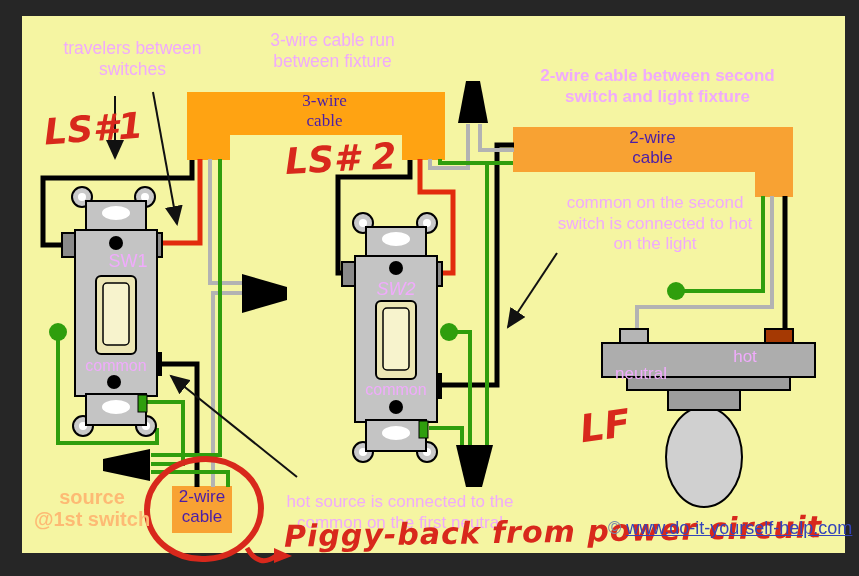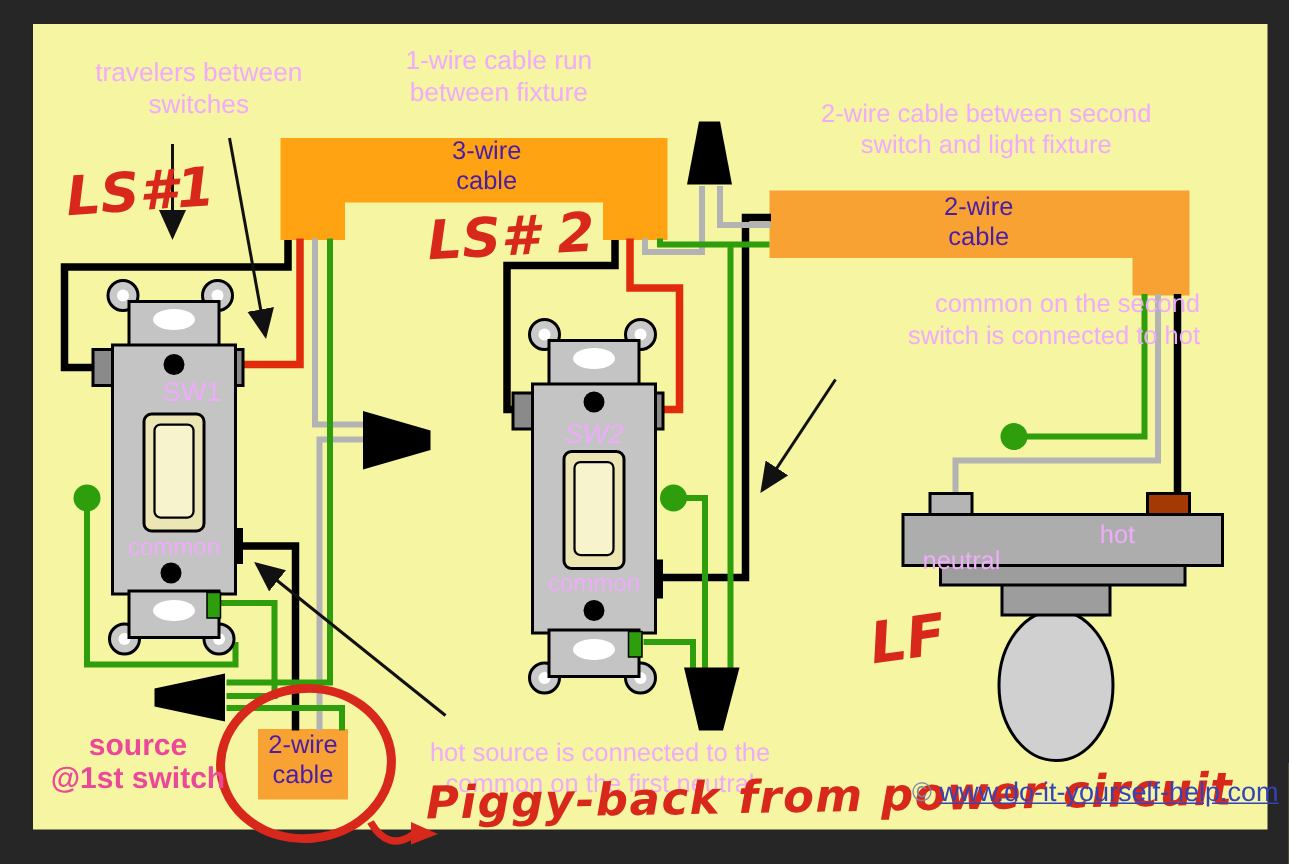--- a/index.html
+++ b/index.html
@@ -1,21 +1,21 @@
 <!DOCTYPE html>
 <html><head>
 <meta charset="utf-8">
 <style>
   html,body{margin:0;padding:0;background:#262626;}
   .stage{position:relative;width:859px;height:576px;overflow:hidden;background:#262626;
          font-family:"Liberation Sans",sans-serif;}
   .stage svg{position:absolute;left:0;top:0;}
   .txt{position:absolute;color:#f0abfc;text-align:center;line-height:1.22;}
   .purple{color:#4a1da8;}
-  .blue{color:#ec4899;font-weight:bold;}
+  .blue{color:#fdba74;font-weight:bold;}
   .hand{position:absolute;color:#d8281c;font-family:"DejaVu Sans",sans-serif;
         font-weight:bold;font-style:italic;white-space:nowrap;}
   .copyright{position:absolute;font-size:18px;white-space:nowrap;margin-left:42px;}
   .copyright .sym{color:#7788aa;}
   .copyright .url{color:#3344bb;text-decoration:underline;}
 </style>
 </head>
 <body>
 
 <div class="stage">
@@ -145,41 +145,42 @@
     <path d="M247,548 C255,562 265,564 276,556" stroke-width="5"></path>
     <polygon points="274,548 292,556 274,563" fill="#d8281c" stroke="none"></polygon>
   </g>
 </svg>
 
   <div class="txt" style="left:30px;top:38px;width:205px;font-size:17.5px;">
     <div>travelers between</div>
     <div>switches</div>
   </div>
   <div class="txt" style="left:230px;top:30px;width:205px;font-size:17.5px;">
-    <div>1-wire cable run</div>
+    <div>3-wire cable run</div>
     <div>between fixture</div>
   </div>
-  <div class="txt" style="left:515px;top:66px;width:285px;font-size:17px;">
+  <div class="txt" style="left:515px;top:66px;width:285px;font-size:17px;font-weight:bold;">
     <div>2-wire cable between second</div>
     <div>switch and light fixture</div>
   </div>
-  <div class="txt" style="left:510px;top:193px;width:290px;font-size:17px;text-align:right;">
+  <div class="txt" style="left:510px;top:193px;width:290px;font-size:17px;">
     <div>common on the second</div>
     <div>switch is connected to hot</div>
+    <div>on the light</div>
   </div>
   <div class="txt" style="left:255px;top:492px;width:290px;font-size:17px;">
     <div>hot source is connected to the</div>
     <div>common on the first neutral</div>
   </div>
   <div class="txt blue" style="left:22px;top:486px;width:140px;font-size:20px;line-height:1.1;">
     <div>source</div>
     <div>@1st switch</div>
   </div>
 
-  <div class="txt purple" style="left:257px;top:91px;width:135px;font-size:17px;line-height:1.2;">
+  <div class="txt purple" style="left:257px;top:91px;width:135px;font-size:17px;line-height:1.2;font-family:Liberation Serif, serif;">
     <div>3-wire</div>
     <div>cable</div>
   </div>
   <div class="txt purple" style="left:585px;top:128px;width:135px;font-size:17px;line-height:1.2;">
     <div>2-wire</div>
     <div>cable</div>
   </div>
   <div class="txt purple" style="left:167px;top:487px;width:70px;font-size:17px;line-height:1.2;">
     <div>2-wire</div>
     <div>cable</div>

